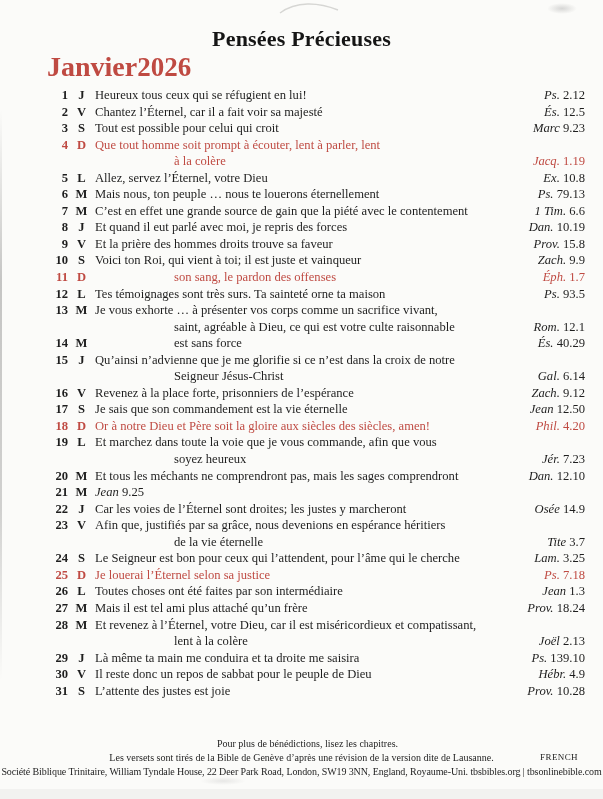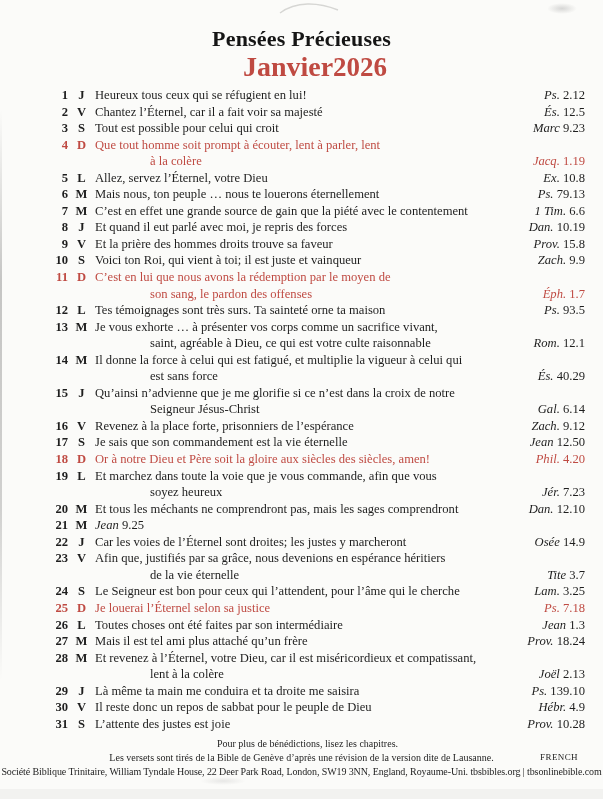--- a/index.html
+++ b/index.html
@@ -32,38 +32,38 @@
   }
 
   .title{
     position:absolute;top:26px;left:0;right:0;
     text-align:center;
     font-size:22px;font-weight:700;color:#151515;
     letter-spacing:.2px;
   }
   .month-year{
     position:absolute;top:51px;left:47px;right:20px;
-    display:flex;justify-content:center;align-items:baseline;
+    display:flex;justify-content:flex-start;align-items:baseline;
     color:var(--accent,#bf4a42);
     font-weight:700;
   }
   .month{font-size:28px;}
   .year{font-size:27px;}
 
   .day-list{
     position:absolute;top:87px;left:40px;right:18px;
     font-size:12.6px;line-height:16.55px;
   }
   .row{display:flex;}
   .row.red{color:var(--accent,#bf4a42);}
   .num{width:28px;text-align:right;font-weight:700;flex:none;}
   .dow{width:27px;text-align:center;font-weight:700;flex:none;}
   .verse{flex:1 1 auto;padding-right:6px;min-width:0;}
   .l1,.l2{display:block;white-space:nowrap;}
-  .l2{margin-left:55px;}
+  .l2{margin-left:79px;}
   .ref{flex:none;align-self:flex-end;white-space:nowrap;text-align:right;}
   .ref .book{font-style:italic;}
 
   .footer{position:absolute;left:0;right:0;top:737px;}
   .f1{text-align:center;font-size:10px;line-height:14px;margin-left:12px;}
   .f2wrap{position:relative;text-align:center;font-size:10px;line-height:14px;}
   .lang{
     position:absolute;right:25px;bottom:1px;
     font-size:9px;letter-spacing:.4px;
   }
@@ -206,21 +206,20 @@
       </span>
       <span class="ref">
         <span class="book">Zach.</span>
         <span class="rnum">9.9</span>
       </span>
     </div>
       <div class="row red">
       <span class="num">11</span>
       <span class="dow">D</span>
       <span class="verse">
-        <span class="l1">C’est en lui que nous avons la rédemption par le moyen de</span>
         <span class="l2">son sang, le pardon des offenses</span>
       </span>
       <span class="ref">
         <span class="book">Éph.</span>
         <span class="rnum">1.7</span>
       </span>
     </div>
       <div class="row">
       <span class="num">12</span>
       <span class="dow">L</span>
@@ -242,21 +241,20 @@
       </span>
       <span class="ref">
         <span class="book">Rom.</span>
         <span class="rnum">12.1</span>
       </span>
     </div>
       <div class="row">
       <span class="num">14</span>
       <span class="dow">M</span>
       <span class="verse">
-        <span class="l1">Il donne la force à celui qui est fatigué, et multiplie la vigueur à celui qui</span>
         <span class="l2">est sans force</span>
       </span>
       <span class="ref">
         <span class="book">És.</span>
         <span class="rnum">40.29</span>
       </span>
     </div>
       <div class="row">
       <span class="num">15</span>
       <span class="dow">J</span>

